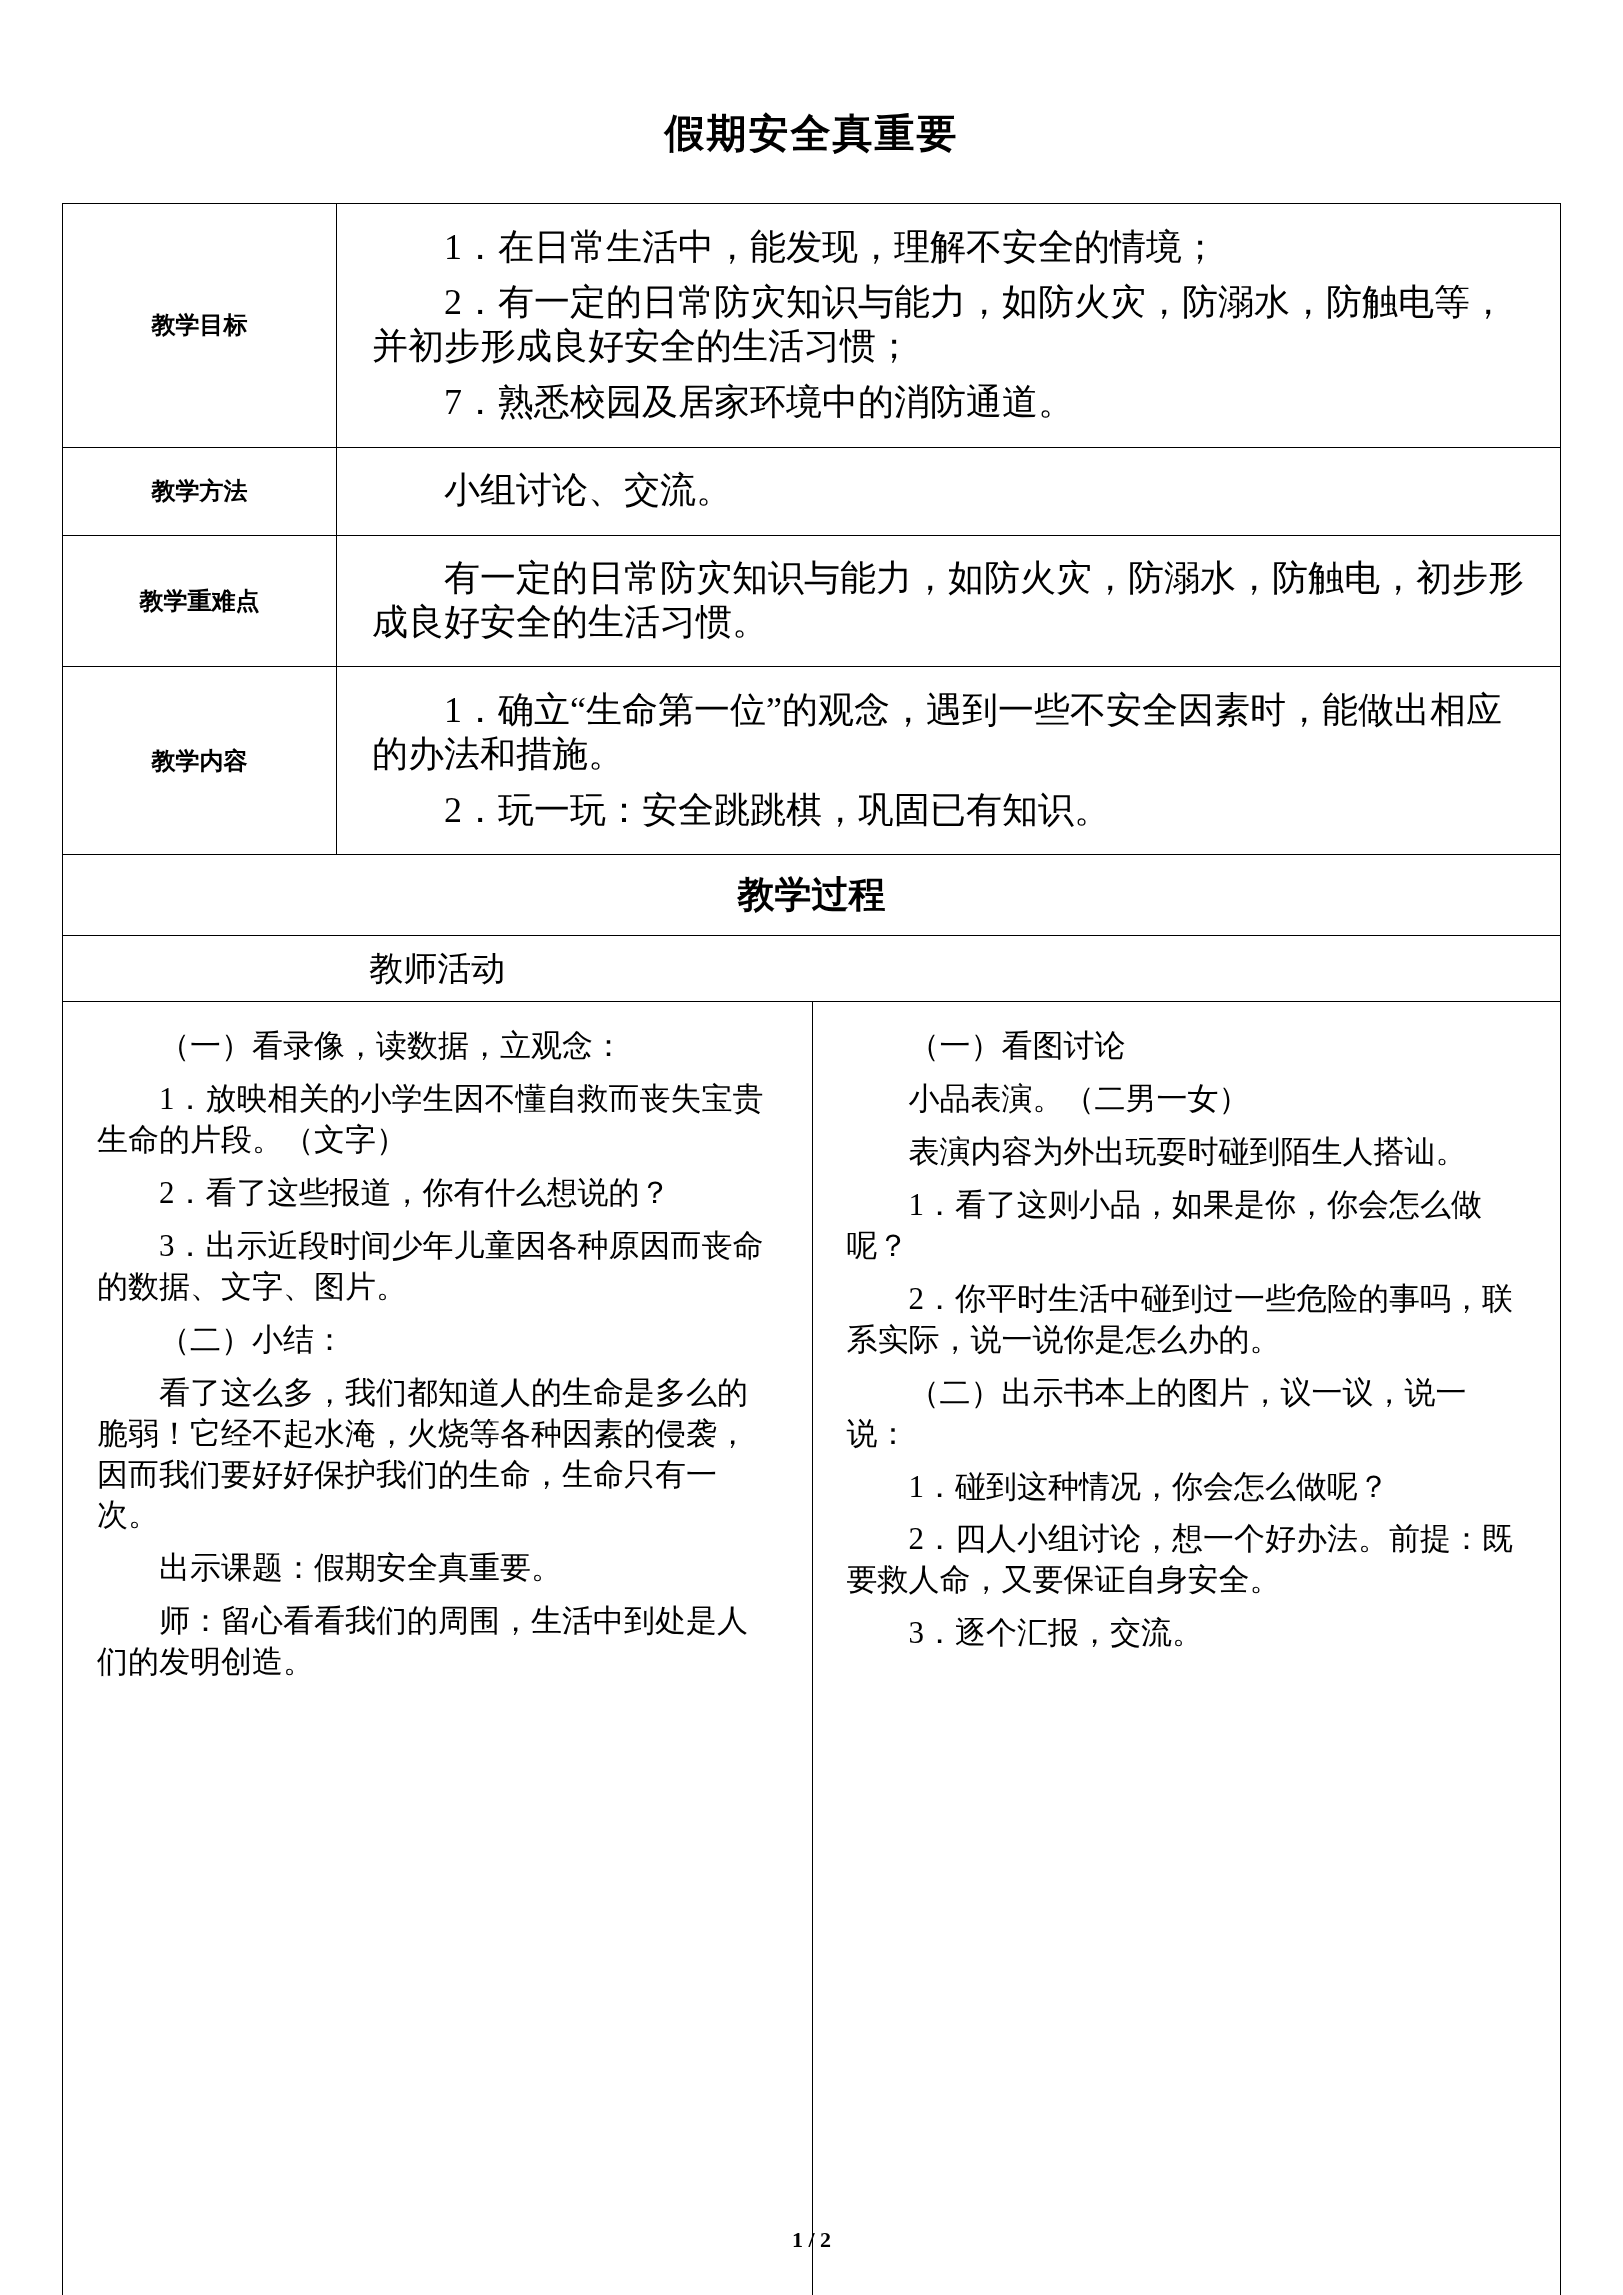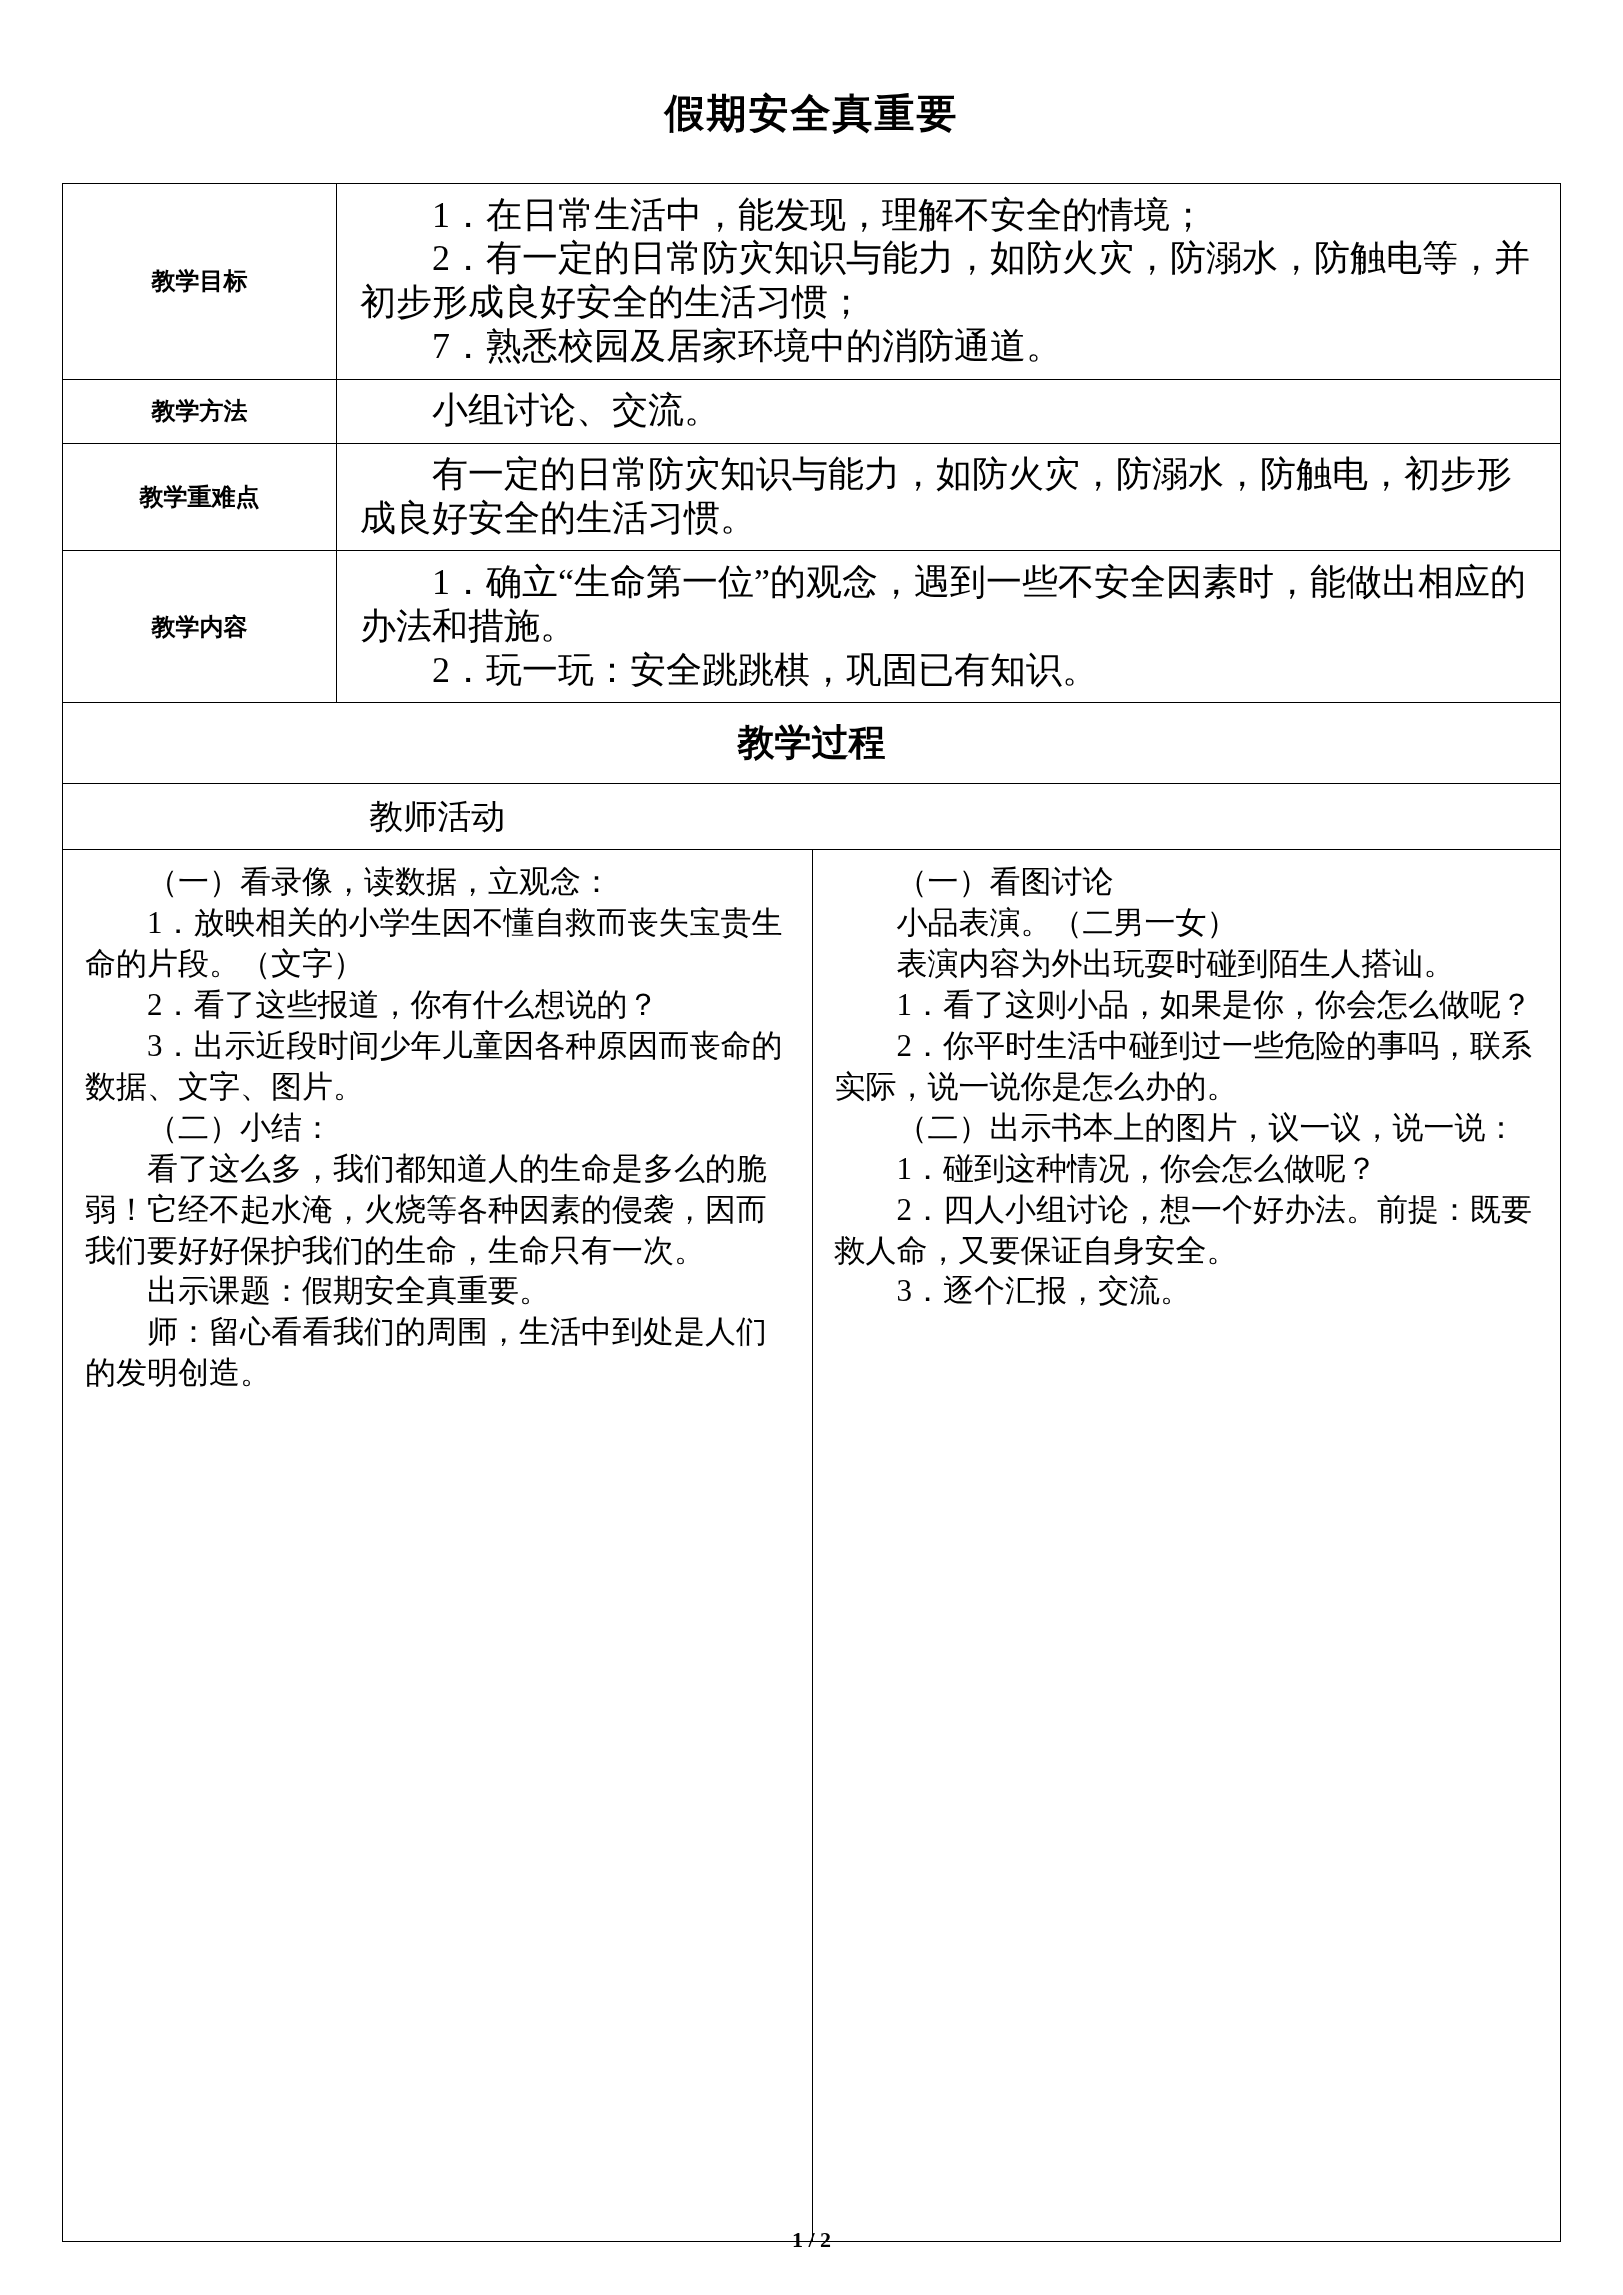--- a/index.html
+++ b/index.html
@@ -16,20 +16,21 @@
     color: #000000;
     font-family: "Liberation Serif", "DejaVu Serif", serif;
     overflow: hidden;
   }
   .doc-title {
     padding-top: 86px;
     text-align: center;
     font-size: 40px;
     font-weight: 700;
     letter-spacing: 2px;
+    margin-top: 20px;
   }
   .tbl {
     width: 1497px;
     margin: 42px auto 0 auto;
     border: 1.4px solid #000000;
   }
   .trow {
     display: flex;
     border-top: 1.4px solid #000000;
   }
@@ -52,21 +53,21 @@
   }
   .content-cell {
     flex: 1;
     min-width: 0;
     border-left: 1.4px solid #000000;
     padding: 9.5px 23px;
     font-size: 36px;
     line-height: 1.22;
   }
   .para {
-    margin: 0;
+    margin: 12px;
     text-indent: 2em;
   }
   .process-title-cell {
     flex: 1;
     text-align: center;
     font-weight: 700;
     font-size: 37px;
     padding: 15px 0;
   }
   .half {

